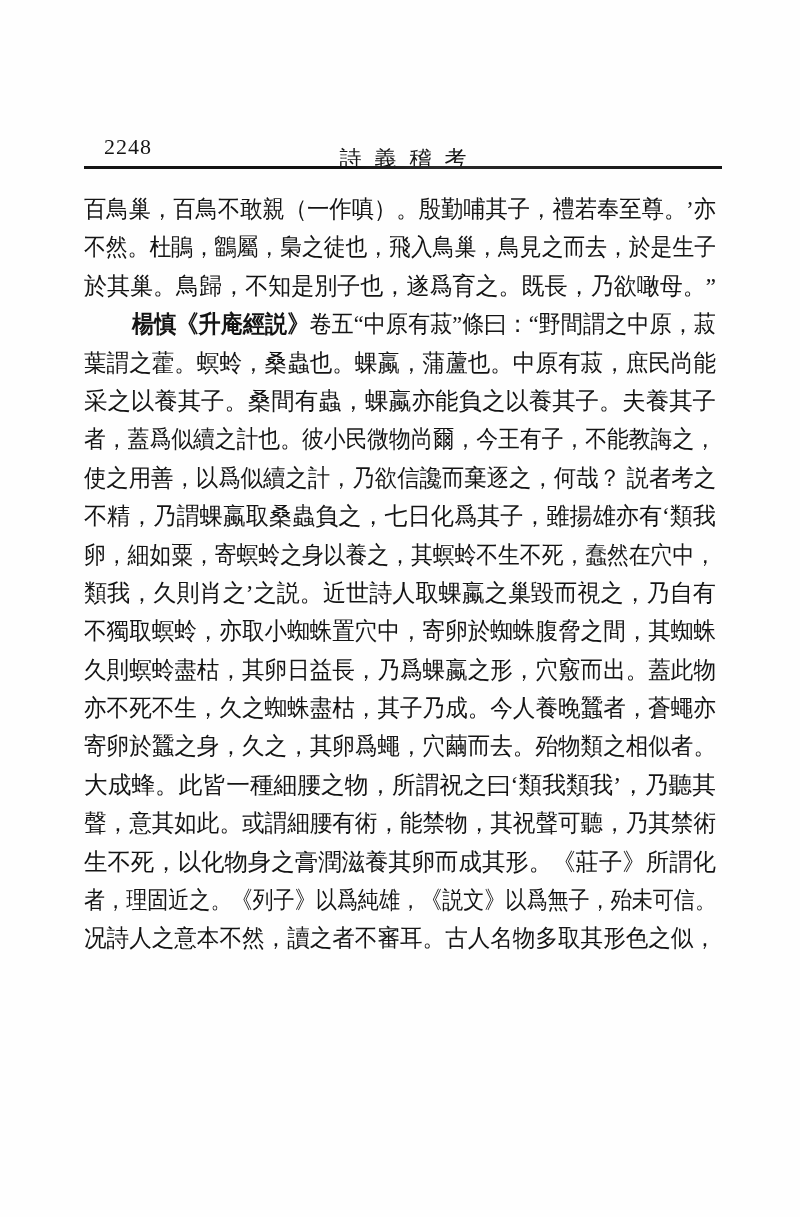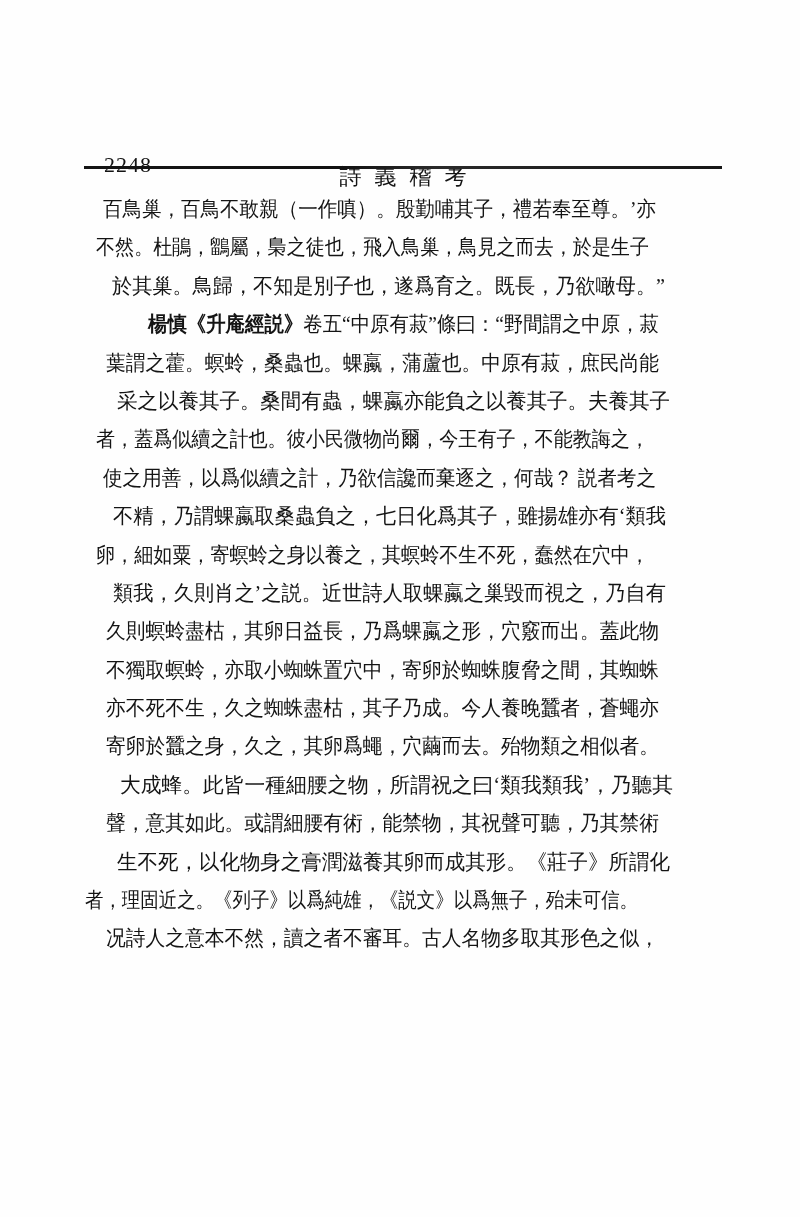--- a/index.html
+++ b/index.html
@@ -9,21 +9,21 @@
     position: relative;
     font-family: "Liberation Serif", "DejaVu Serif", serif;
     color: #141414;
     overflow: hidden;
   }
   .page { position: absolute; inset: 0; }
 
   
   .page-header {
     position: absolute;
-    top: 131px; left: 84px; width: 638px; height: 32px; margin-top: 18px;
+    top: 131px; left: 84px; width: 638px; height: 32px;
   }
   .page-number {
     position: absolute; left: 20px; top: 0;
     font-size: 22px; line-height: 32px;
     letter-spacing: 1px;
   }
   .book-title {
     position: absolute; left: 50%; top: 12px;
     transform: translateX(-50%);
     font-size: 22px; line-height: 32px;
@@ -36,21 +36,21 @@
     background: linear-gradient(90deg, #151515 0%, #111 40%, #2a2a2a 55%, #161616 100%);
   }
 
   
   .text-block {
     position: absolute;
     top: 190px; left: 84px; width: 632px;
   }
   .line {
     height: 38.4px; line-height: 38.4px;
-    font-size: 21px;
+    font-size: 24px;
     white-space: nowrap;
     overflow: visible;
     text-align: center;
   }
   .line.indent { padding-left: 48px; }
   .ln {
     display: inline-block;
     white-space: nowrap;
     transform-origin: 0 60%;
   }
@@ -73,22 +73,22 @@
       <div class="line"><span class="ln" style="transform: scaleX(0.908046);"><span>不然。杜鵑，鶹屬，梟之徒也，飛入鳥巢，鳥見之而去，於是生子</span></span></div>
       <div class="line end"><span class="ln" style="transform: scaleX(0.959529);"><span>於其巢。鳥歸，不知是別子也，遂爲育之。既長，乃欲噉母。”</span></span></div>
       <div class="line indent"><span class="ln" style="transform: scaleX(0.924096);"><span class="bold">楊慎《升庵經説》</span><span>卷五“中原有菽”條曰：“野間謂之中原，菽</span></span></div>
       <div class="line"><span class="ln" style="transform: scaleX(0.940476);"><span>葉謂之藿。螟蛉，桑蟲也。蜾蠃，蒲蘆也。中原有菽，庶民尚能</span></span></div>
       <div class="line"><span class="ln" style="transform: scaleX(0.975309);"><span>采之以養其子。桑間有蟲，蜾蠃亦能負之以養其子。夫養其子</span></span></div>
       <div class="line"><span class="ln" style="transform: scaleX(0.908046);"><span>者，蓋爲似續之計也。彼小民微物尚爾，今王有子，不能教誨之，</span></span></div>
       <div class="line"><span class="ln" style="transform: scaleX(0.932153);"><span>使之用善，以爲似續之計，乃欲信讒而棄逐之，何哉？ 説者考之</span></span></div>
       <div class="line"><span class="ln" style="transform: scaleX(0.963415);"><span>不精，乃謂蜾蠃取桑蟲負之，七日化爲其子，雖揚雄亦有‘類我</span></span></div>
       <div class="line"><span class="ln" style="transform: scaleX(0.908046);"><span>卵，細如粟，寄螟蛉之身以養之，其螟蛉不生不死，蠢然在穴中，</span></span></div>
       <div class="line"><span class="ln" style="transform: scaleX(0.963415);"><span>類我，久則肖之’之説。近世詩人取蜾蠃之巢毀而視之，乃自有</span></span></div>
+      <div class="line"><span class="ln" style="transform: scaleX(0.940476);"><span>不獨取螟蛉，亦取小蜘蛛置穴中，寄卵於蜘蛛腹脅之間，其蜘蛛</span></span></div>
       <div class="line"><span class="ln" style="transform: scaleX(0.940476);"><span>久則螟蛉盡枯，其卵日益長，乃爲蜾蠃之形，穴竅而出。蓋此物</span></span></div>
-      <div class="line"><span class="ln" style="transform: scaleX(0.940476);"><span>不獨取螟蛉，亦取小蜘蛛置穴中，寄卵於蜘蛛腹脅之間，其蜘蛛</span></span></div>
       <div class="line"><span class="ln" style="transform: scaleX(0.940476);"><span>亦不死不生，久之蜘蛛盡枯，其子乃成。今人養晚蠶者，蒼蠅亦</span></span></div>
       <div class="line"><span class="ln" style="transform: scaleX(0.940476);"><span>寄卵於蠶之身，久之，其卵爲蠅，穴繭而去。殆物類之相似者。</span></span></div>
       <div class="line"><span class="ln" style="transform: scaleX(0.987524);"><span>大成蜂。此皆一種細腰之物，所謂祝之曰‘類我類我’，乃聽其</span></span></div>
       <div class="line"><span class="ln" style="transform: scaleX(0.940476);"><span>聲，意其如此。或謂細腰有術，能禁物，其祝聲可聽，乃其禁術</span></span></div>
       <div class="line"><span class="ln" style="transform: scaleX(0.975309);"><span>生不死，以化物身之膏潤滋養其卵而成其形。《莊子》所謂化</span></span></div>
       <div class="line"><span class="ln" style="transform: scaleX(0.877778);"><span>者，理固近之。《列子》以爲純雄，《説文》以爲無子，殆未可信。</span></span></div>
       <div class="line"><span class="ln" style="transform: scaleX(0.940476);"><span>况詩人之意本不然，讀之者不審耳。古人名物多取其形色之似，</span></span></div>
     </div>
 
 </div>

